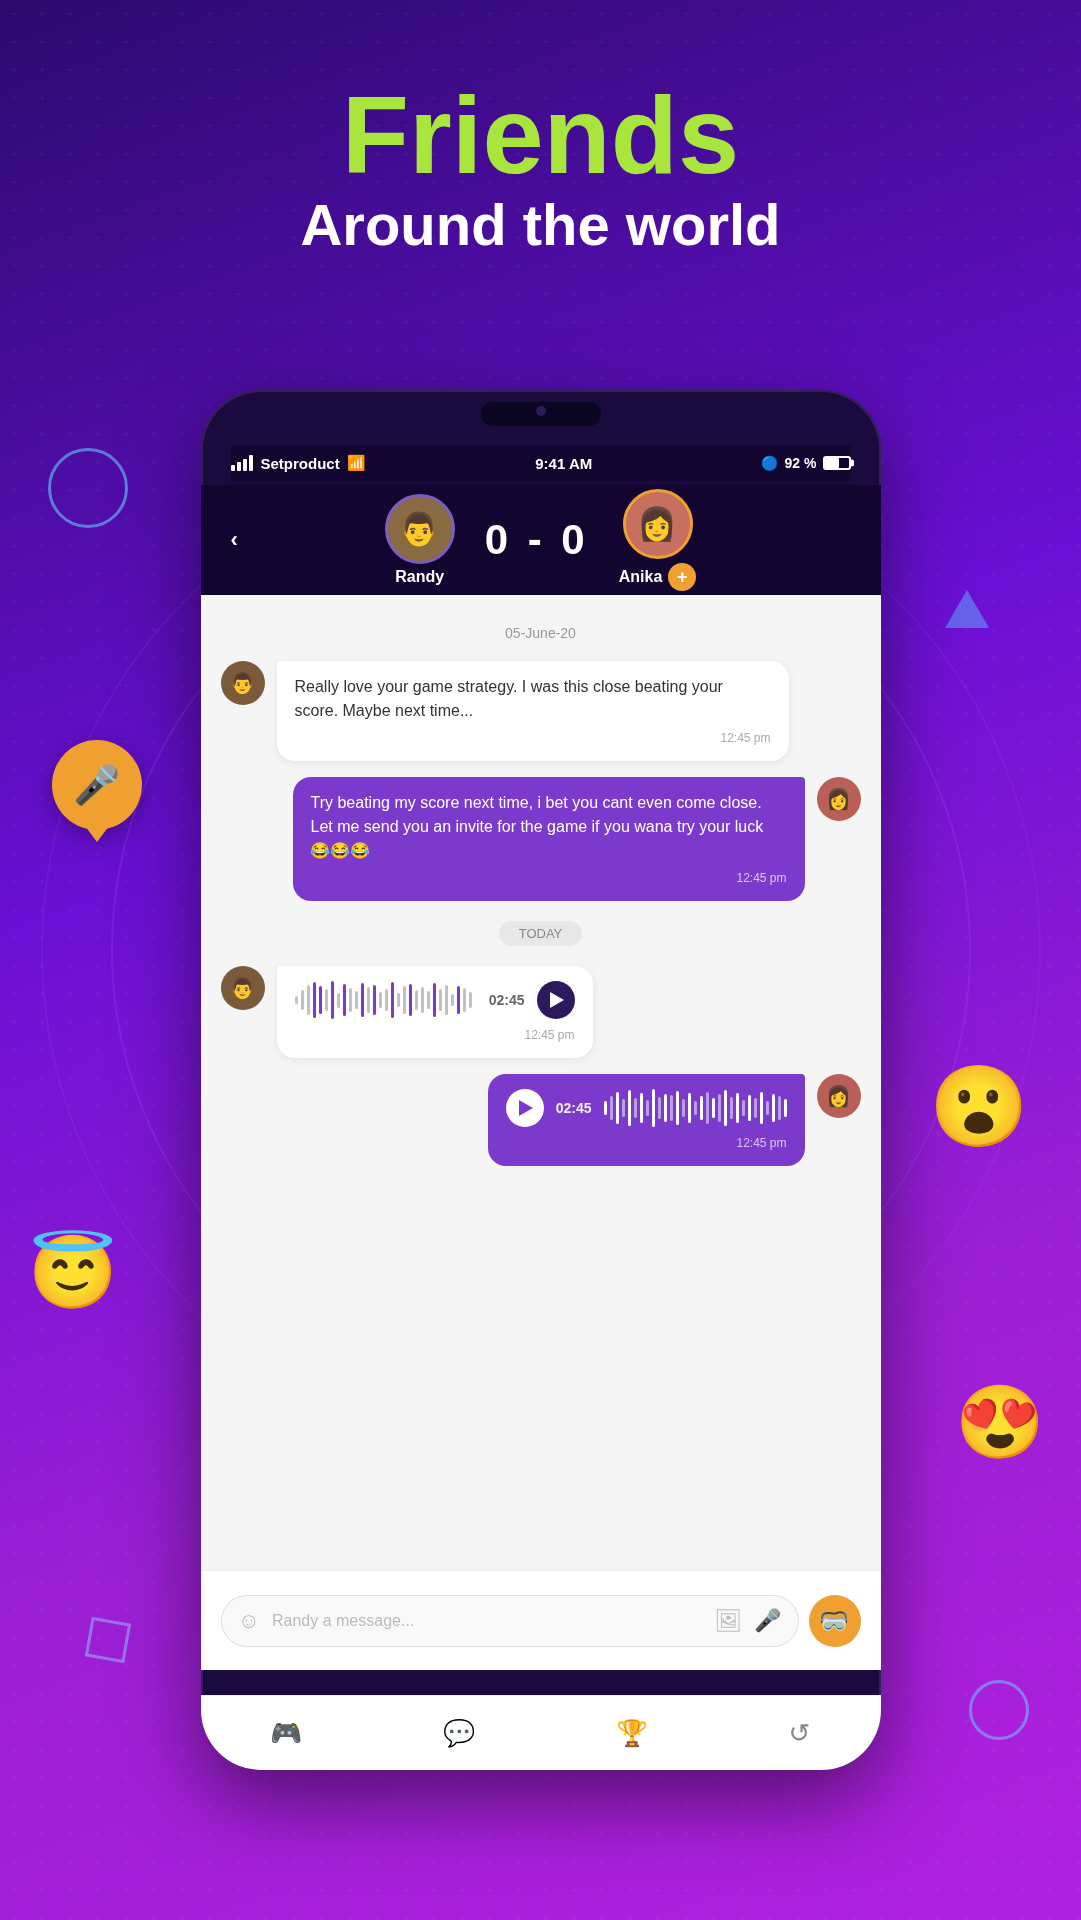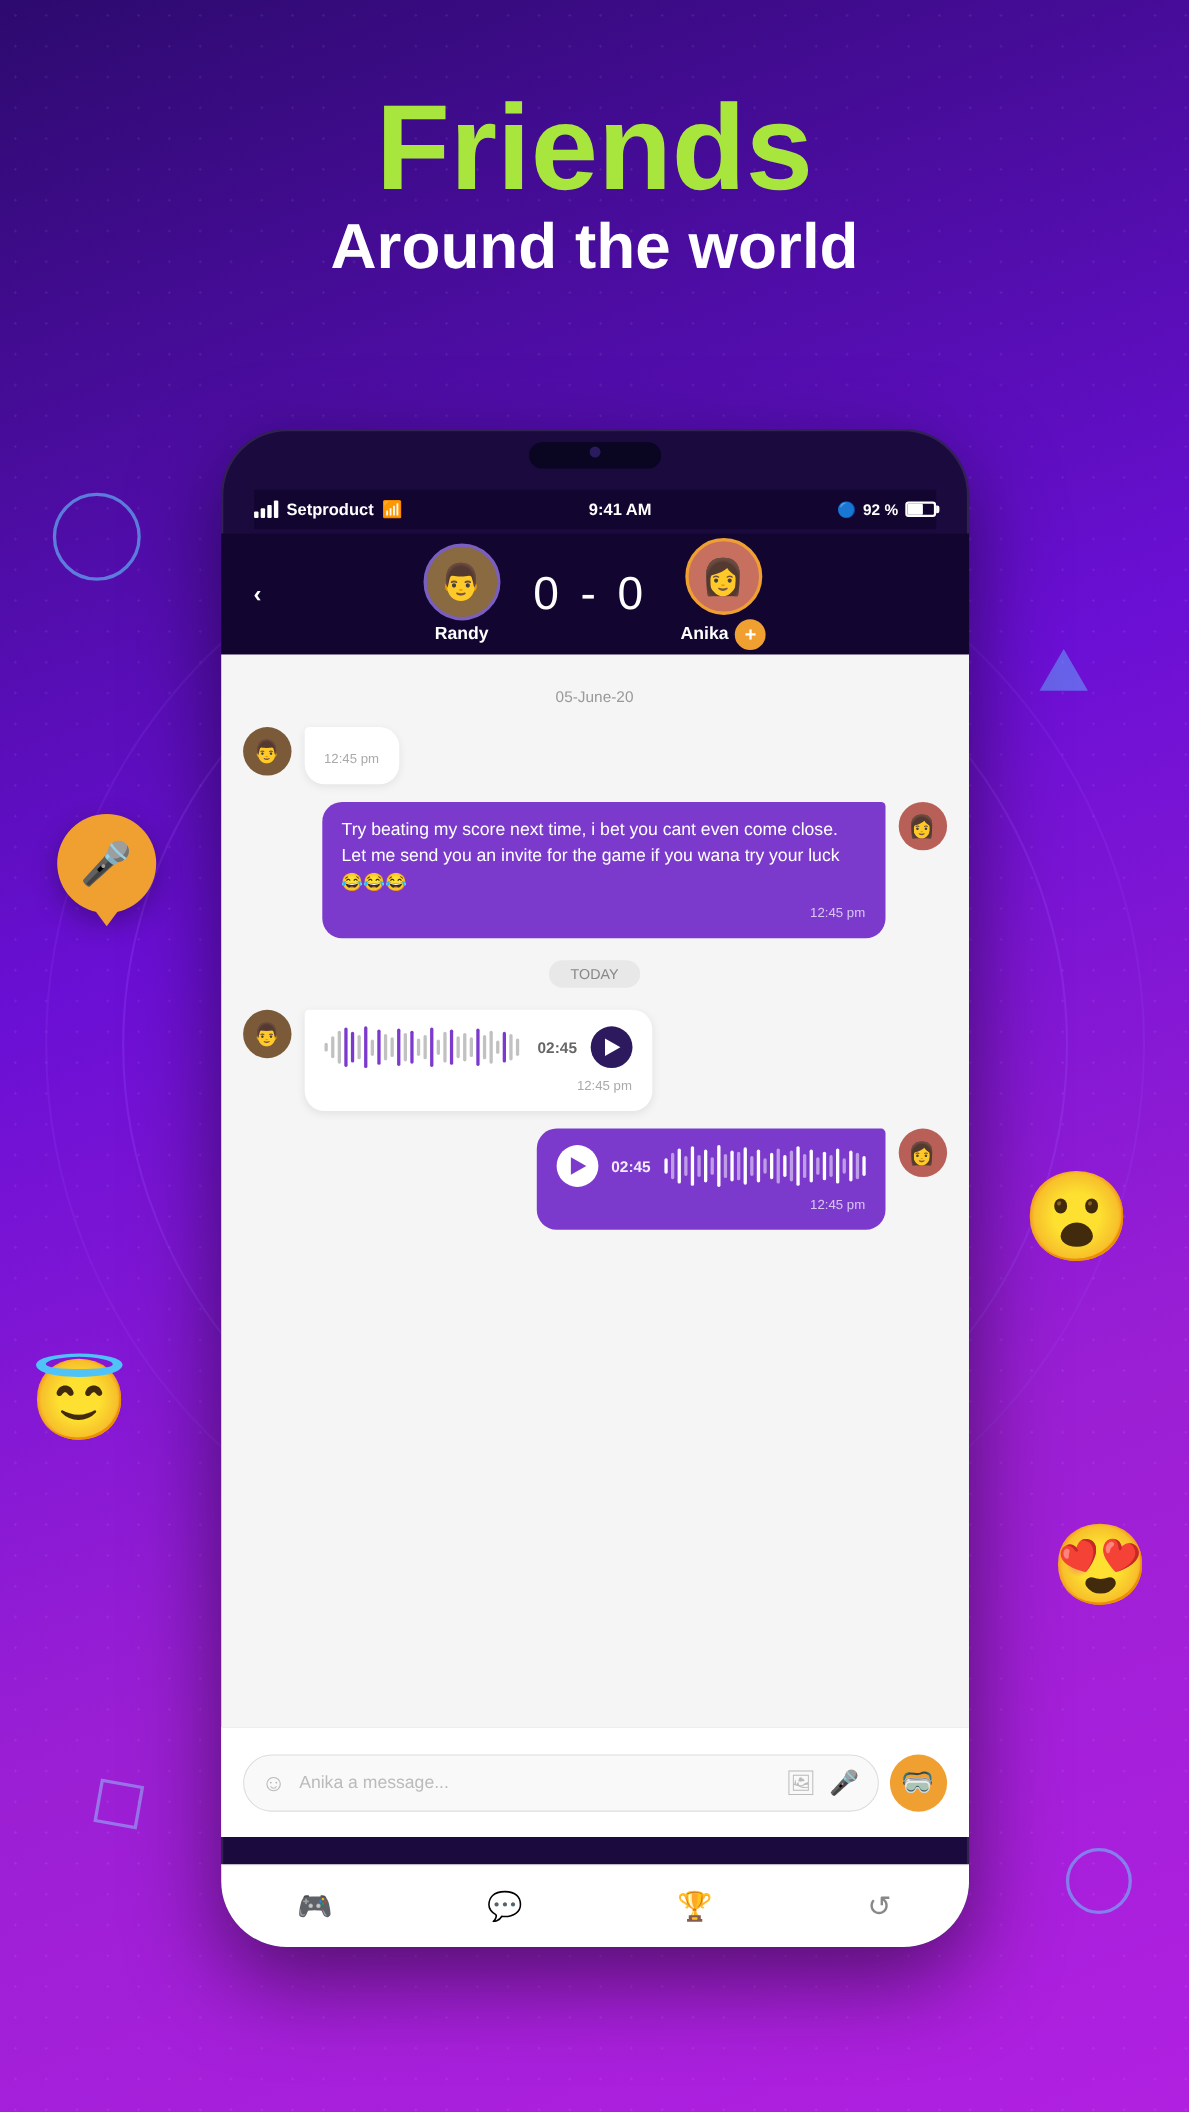--- a/index.html
+++ b/index.html
@@ -199,21 +199,21 @@
       border-color: #f0a030;
     }
     .player-name {
       color: white;
       font-size: 16px;
       font-weight: 700;
     }
     .score-display {
       color: white;
       font-size: 42px;
-      font-weight: 400;
+      font-weight: 700;
       letter-spacing: 4px;
     }
     .add-btn {
       width: 28px;
       height: 28px;
       background: #f0a030;
       border-radius: 50%;
       display: flex;
       align-items: center;
       justify-content: center;
@@ -587,20 +587,21 @@
     </div>
   </div>
 
   <div class="chat-area">
 
     <div class="date-label">05-June-20</div>
 
     <div class="message-row received">
       <div class="msg-avatar face-randy-small">👨</div>
       <div class="bubble received">
+        <span>Really love your game strategy. I was this close beating your score. Maybe next time...</span>
         <span class="bubble-time">12:45 pm</span>
       </div>
     </div>
 
     <div class="message-row sent">
       <div class="msg-avatar face-anika-small">👩</div>
       <div class="bubble sent">
         <span>Try beating my score next time, i bet you cant even come close. Let me send you an invite for the game if you wana try your luck 😂😂😂</span>
         <span class="bubble-time">12:45 pm</span>
       </div>
@@ -697,21 +698,21 @@
             <div class="wave-bar white-active" style="height:18px;"></div>
           </div>
         </div>
         <span class="bubble-time" style="color:rgba(255,255,255,0.7);">12:45 pm</span>
       </div>
     </div>
 
     <div class="input-bar">
       <div class="input-field">
         <span class="input-icon">☺</span>
-        <span class="input-placeholder">Anika a message...</span>
+        <span class="input-placeholder">Randy a message...</span>
         <span class="input-icon">🖼</span>
         <span class="input-icon">🎤</span>
       </div>
       <div class="mask-btn">
         <span>🥽</span>
       </div>
     </div>
   </div>
 
   <div class="bottom-nav">

